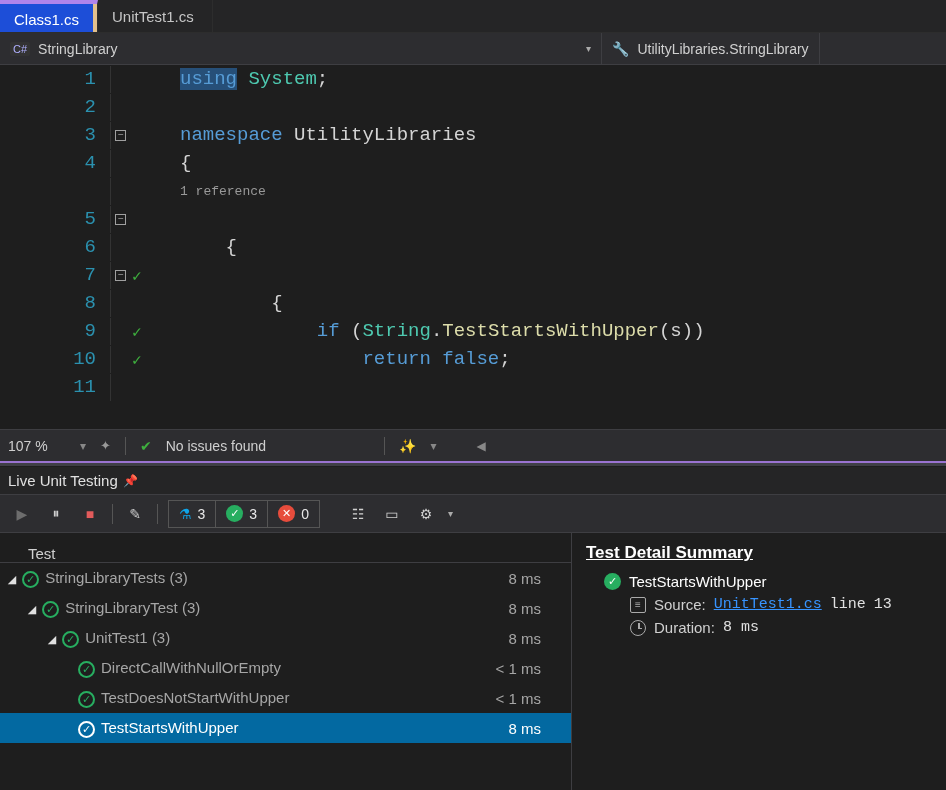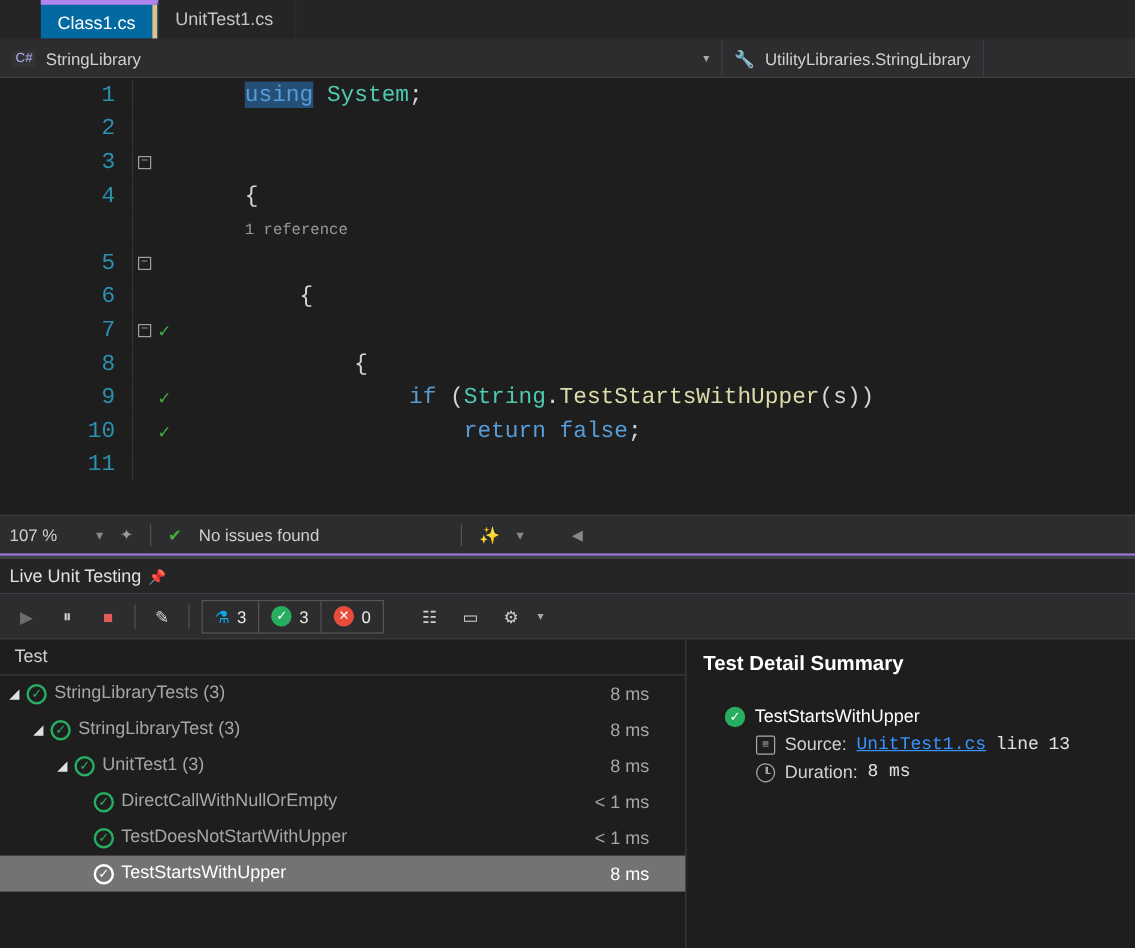--- a/index.html
+++ b/index.html
@@ -23,25 +23,24 @@
   .tab {
     display: flex; align-items: center;
     padding: 0 18px 0 14px;
     height: 100%;
     color: #c5c5c5;
     border-right: 1px solid #2d2d2d;
     position: relative;
     font-size: 15px;
   }
   .tab.active {
-    background: #0369a1;
+    background: #1d4ed8;
     color: #fff;
     border-top: 4px solid #b084eb;
     padding-top: 2px;
-    margin-left: 34px;
   }
   .tab .unsaved {
     width: 4px;
     background: #e2c08d;
     position: absolute;
     right: 0; top: 0; bottom: 0;
   }
 
   
   .navbar {
@@ -99,21 +98,20 @@
     font-size: 10px; line-height: 10px;
     color: #a0a0a0;
   }
   .check { color: #3eaf3e; font-size: 16px; }
   .src {
     flex: 1;
     font-size: 19px;
     line-height: 27px;
     white-space: pre;
     color: #d4d4d4;
-    margin-left: 24px;
   }
   .src .kw   { color: #569cd6; }
   .src .tp   { color: #4ec9b0; }
   .src .fn   { color: #dcdcaa; }
   .src .hl   { background: #264f78; }
   .codelens {
     color: #999; font-size: 13px;
     display: flex; align-items: center; gap: 6px;
     padding-left: 0;
   }
@@ -202,45 +200,46 @@
   }
   .tree-head, .tree-row {
     display: flex;
     align-items: center;
     height: 30px;
     font-size: 15px;
   }
   .tree-head {
     color: #d0d0d0;
     border-bottom: 1px solid #3e3e42;
-    padding-left: 12px;
+    padding-left: 28px;
+    align-items: flex-end;
   }
   .col-test { flex: 1; }
   .col-dur { width: 120px; text-align: right; padding-right: 30px; }
   .col-dur-head { width: 220px; border-left: 1px solid #3e3e42; padding-left: 12px; }
   .tree-row { color: #a6a6a6; }
   .tree-row.selected {
-    background: #737373;
+    background: #0369a1;
     color: #fff;
   }
   .tree-row .indent { display: inline-block; }
   .tree-row .tw { width: 12px; display: inline-flex; justify-content: center; color: #e0e0e0; font-size: 11px; }
   .pass-ico {
     width: 17px; height: 17px; border-radius: 50%;
     border: 2px solid #27ae60;
     display: inline-flex; align-items: center; justify-content: center;
     color: #27ae60; font-size: 11px;
     margin-right: 6px;
   }
   .detail {
     flex: 1;
     padding: 10px 14px;
     font-size: 15px;
   }
-  .detail h3 { color: #fff; font-weight: 600; font-size: 17px; margin-bottom: 26px; }
+  .detail h3 { color: #fff; font-weight: 600; font-size: 17px; margin-bottom: 10px; text-decoration: underline; }
   .detail .drow { display: flex; align-items: center; gap: 8px; margin: 6px 0 6px 18px; color: #e0e0e0; }
   .detail .link { color: #3794ff; text-decoration: underline; }
   .detail .muted { color: #d0d0d0; }
   .docicn { width: 16px; height: 16px; border: 1px solid #aaa; border-radius: 2px; display: inline-flex; align-items: center; justify-content: center; font-size: 10px; color: #aaa; }
   .clkicn { width: 16px; height: 16px; border: 1.5px solid #aaa; border-radius: 50%; position: relative; }
   .clkicn::before { content:""; position:absolute; left:7px; top:2px; width:1.5px; height:5px; background:#aaa; }
   .clkicn::after  { content:""; position:absolute; left:7px; top:7px; width:4px; height:1.5px; background:#aaa; }
 
 </style>
 </head>
@@ -280,20 +279,21 @@
     <div class="row">
       <div class="lineno">2</div>
       <div class="marks"></div>
       <div class="src"></div>
     </div>
     <div class="row">
       <div class="lineno">3</div>
       <div class="marks">
           <span class="toggle">−</span>
         </div>
+      <div class="src"><span class="kw">namespace</span> <span>UtilityLibraries</span></div>
     </div>
     <div class="row">
       <div class="lineno">4</div>
       <div class="marks"></div>
       <div class="src">{</div>
     </div>
 
     <div class="row" style="min-height:20px">
       <div class="lineno"></div>
         <div class="marks"></div>

